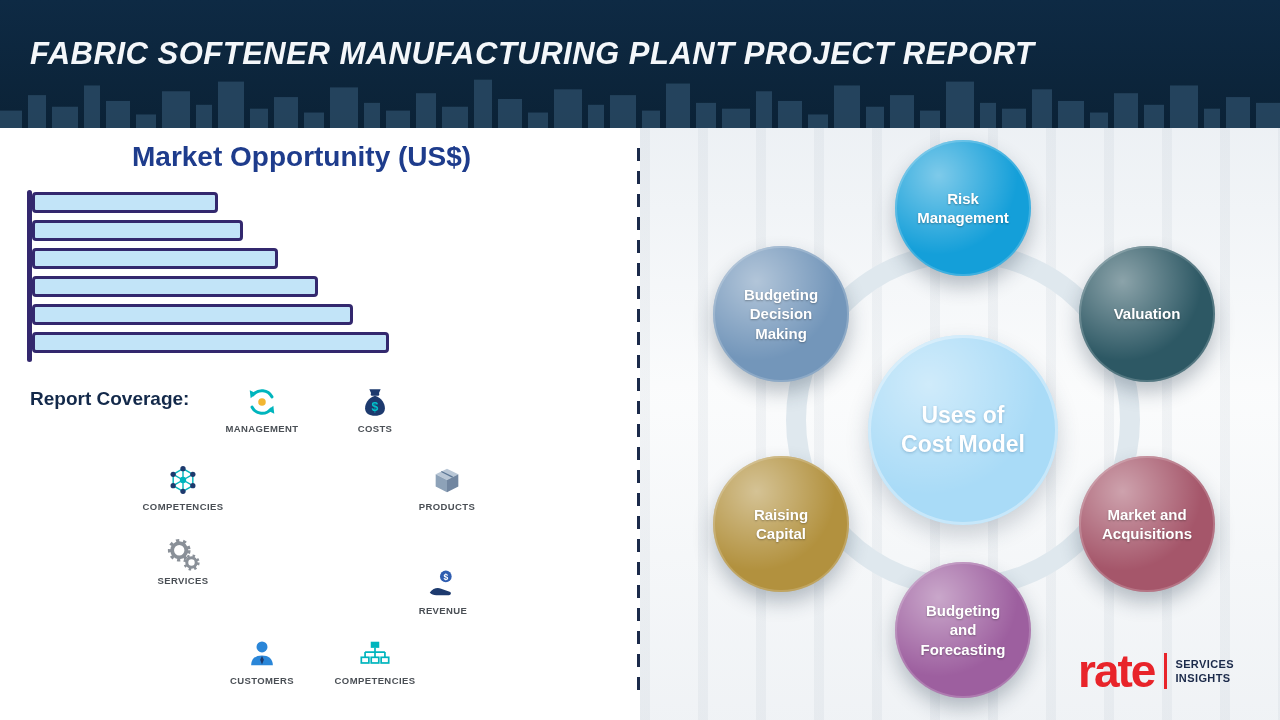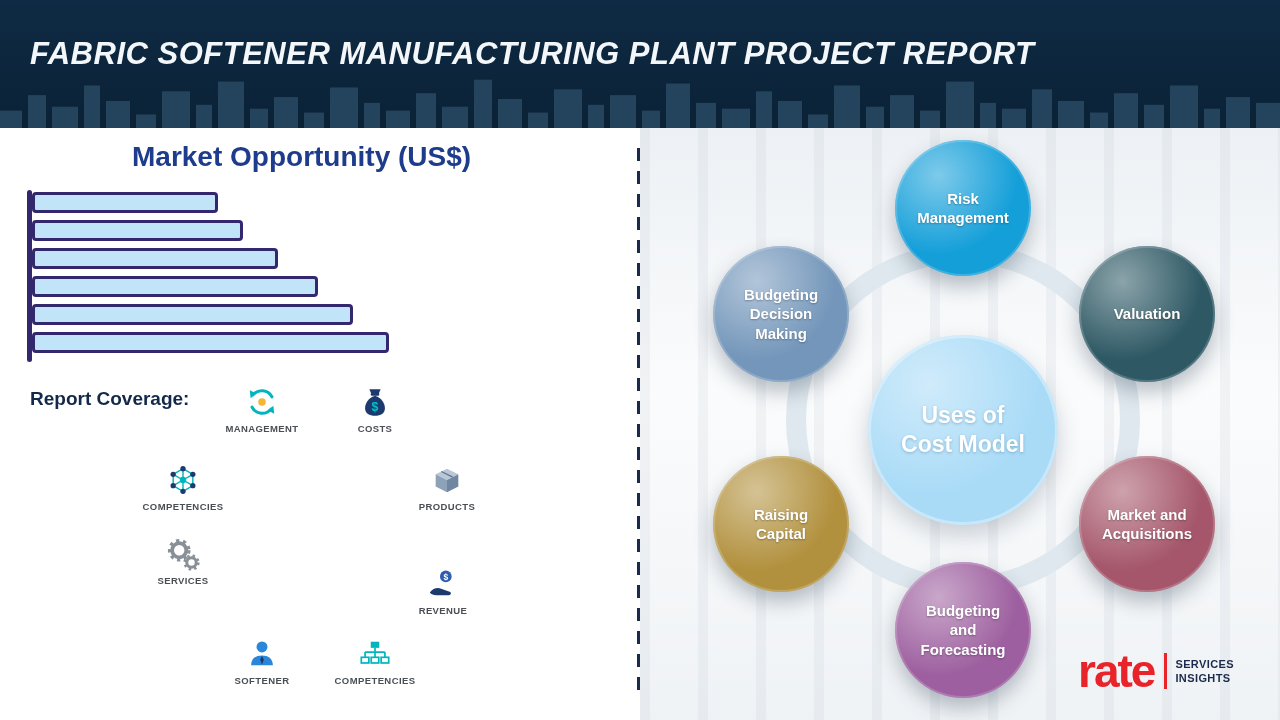--- a/index.html
+++ b/index.html
@@ -255,21 +255,21 @@
   </div>
 
   <div class="bm-item" style="left:217px;top:636px">
     <div class="bm-icon">
       <svg viewBox="0 0 36 36" width="34" height="34">
         <circle cx="18" cy="10.5" r="5.8" fill="#2a86d8"></circle>
         <path d="M6.5 30 c0-7.5 5-10.5 11.5-10.5 s11.5 3 11.5 10.5z" fill="#2a86d8"></path>
         <polygon points="18,20 16,24 18,29 20,24" fill="#1d3a6e"></polygon>
       </svg>
     </div>
-    <div class="bm-label">SOFTENER</div>
+    <div class="bm-label">CUSTOMERS</div>
   </div>
 
   <div class="bm-item" style="left:330px;top:636px">
     <div class="bm-icon">
       <svg viewBox="0 0 36 36" width="34" height="34">
         <rect x="13.5" y="5" width="9" height="6.5" fill="#00b5bd"></rect>
         <path d="M18 11.5 V16 M7.5 16 H28.5 M7.5 16 V21.5 M18 16 V21.5 M28.5 16 V21.5" stroke="#00b5bd" stroke-width="1.8" fill="none"></path>
         <rect x="3.5" y="21.5" width="8" height="6" fill="none" stroke="#00b5bd" stroke-width="1.8"></rect>
         <rect x="14" y="21.5" width="8" height="6" fill="none" stroke="#00b5bd" stroke-width="1.8"></rect>
         <rect x="24.5" y="21.5" width="8" height="6" fill="none" stroke="#00b5bd" stroke-width="1.8"></rect>

